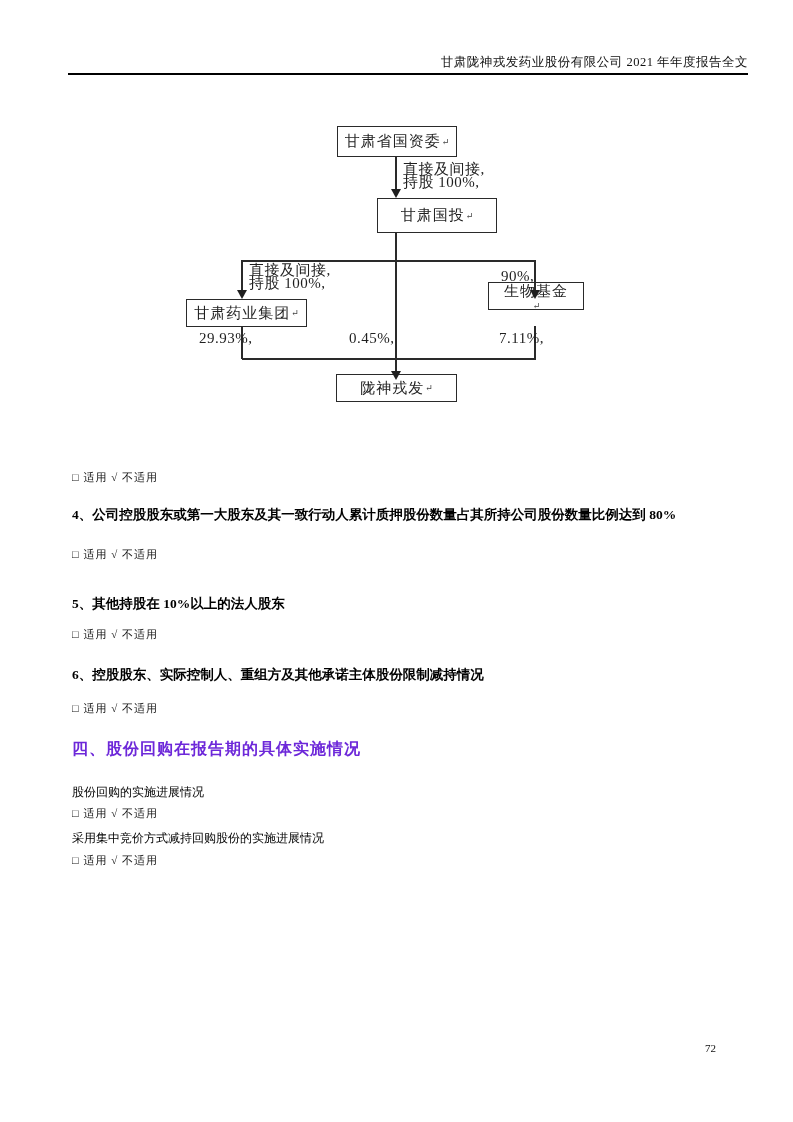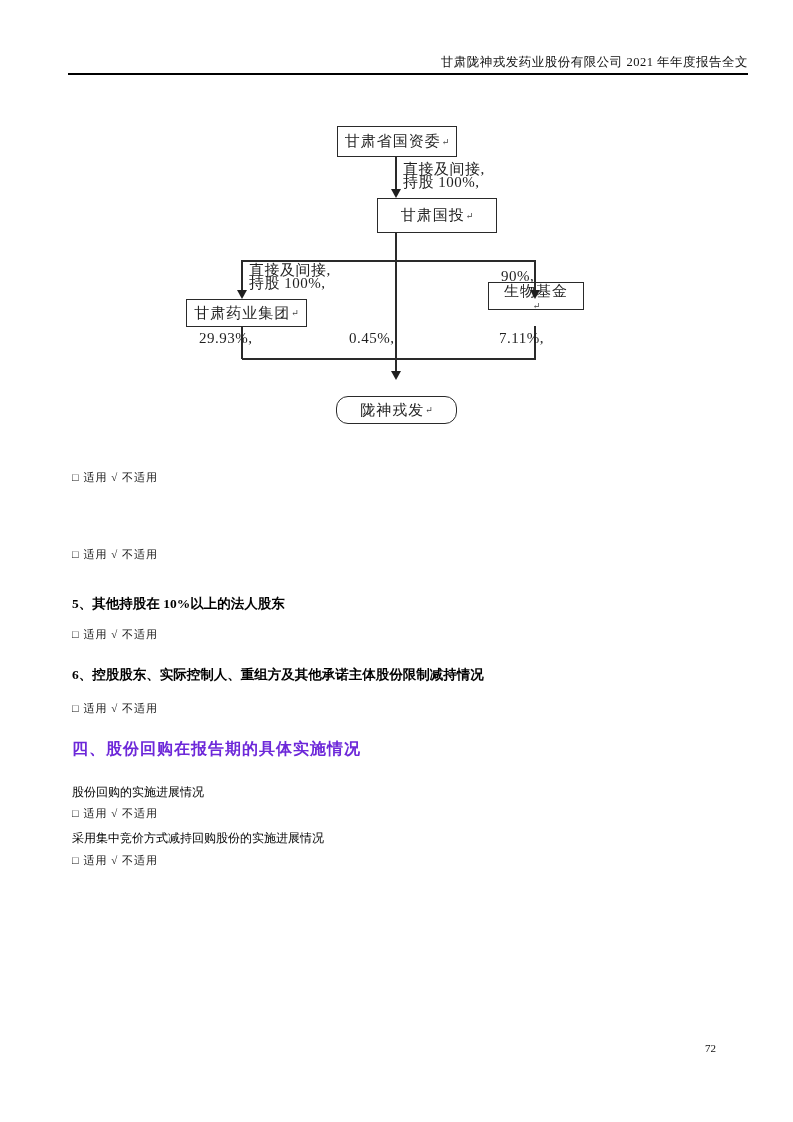--- a/index.html
+++ b/index.html
@@ -71,21 +71,21 @@
         <span class="ret">↵</span>
     </div>
     <div class="obox" style="left:186px; top:189px; width:121px; height:28px;">
       <span>甘肃药业集团</span>
         <span class="ret">↵</span>
     </div>
     <div class="obox" style="left:488px; top:172px; width:96px; height:28px;flex-direction:column;">
       <span>生物基金</span>
         <span class="ret">↵</span>
     </div>
-    <div class="obox" style="left:336px; top:286px; width:121px; height:28px;border-radius:12px;">
+    <div class="obox" style="left:336px; top:264px; width:121px; height:28px;">
       <span>陇神戎发</span>
         <span class="ret">↵</span>
     </div>
 
     <div class="vline" style="left:395px; top:47px;  height:33px;"></div>
     <div class="arrow-down" style="left:391px; top:79px;"></div>
 
     <div class="vline" style="left:395px; top:123px; height:139px;"></div>
     <div class="arrow-down" style="left:391px; top:261px;"></div>
 
@@ -110,20 +110,21 @@
       <span style="display:block;">持股 100%,</span>
     </div>
     <div class="elabel" style="left:501px; top:160px;">90%,</div>
     <div class="elabel" style="left:185px; top:222px;margin-left:14px;">29.93%,</div>
     <div class="elabel" style="left:349px; top:222px;">0.45%,</div>
     <div class="elabel" style="left:499px; top:222px;">7.11%,</div>
   </div>
 
   <div class="bodyline t-check" style="top:470px;">□ 适用 √ 不适用</div>
 
+  <div class="bodyline t-h-num" style="top:506px;">4、公司控股股东或第一大股东及其一致行动人累计质押股份数量占其所持公司股份数量比例达到 80%</div>
   <div class="bodyline t-check" style="top:547px;">□ 适用 √ 不适用</div>
 
   <div class="bodyline t-h-num" style="top:595px;text-align:right;">5、其他持股在 10%以上的法人股东</div>
   <div class="bodyline t-check" style="top:627px;">□ 适用 √ 不适用</div>
 
   <div class="bodyline t-h-num" style="top:666px;">6、控股股东、实际控制人、重组方及其他承诺主体股份限制减持情况</div>
   <div class="bodyline t-check" style="top:701px;">□ 适用 √ 不适用</div>
 
   <div class="bodyline t-h-major" style="top:739px;">四、股份回购在报告期的具体实施情况</div>
 

